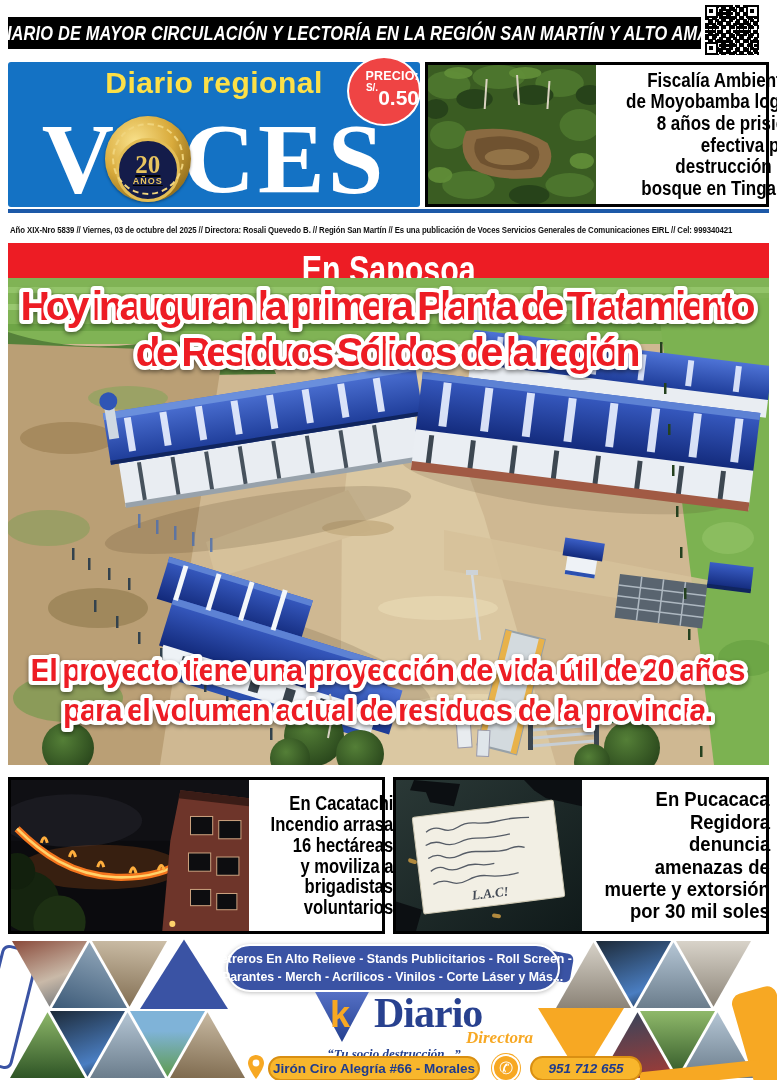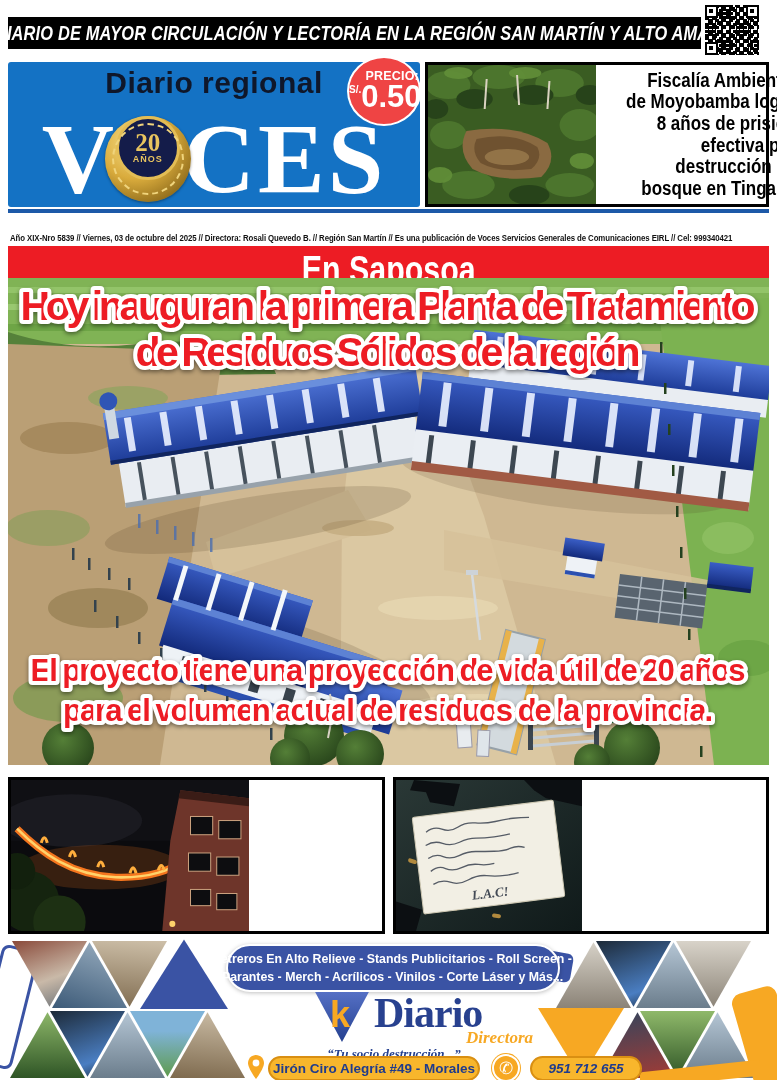--- a/index.html
+++ b/index.html
@@ -18,54 +18,54 @@
       repeating-conic-gradient(#000 0 25%,transparent 0 50%) 0 0/7px 7px,
       repeating-conic-gradient(#000 0 25%,transparent 0 50%) 3px 2px/9px 9px;}
   .finder{position:absolute;width:13px;height:13px;border:2.5px solid #000;background:#fff;}
   .finder:after{content:"";position:absolute;left:2px;top:2px;width:4px;height:4px;background:#000;}
   .f-tl{left:0;top:0;} .f-tr{right:0;top:0;} .f-bl{left:0;bottom:0;}
 
   
   .masthead{position:absolute;left:8px;top:62px;width:412px;height:145px;background:#1472c4;
             border-radius:3px;display:flex;flex-direction:column;align-items:center;justify-content:space-between;
             padding:4px 0 5px;}
-  .mast-kicker{color:#0f172a;font-weight:bold;font-size:30px;letter-spacing:.5px;}
+  .mast-kicker{color:#fde047;font-weight:bold;font-size:30px;letter-spacing:.5px;}
   .mast-title{display:flex;align-items:center;margin-top:-14px;}
   .mast-letter{color:#fff;font-family:"Liberation Serif",serif;font-weight:bold;font-size:100px;line-height:.78;letter-spacing:3px;}
   .medal{position:relative;width:86px;height:86px;border-radius:50%;margin:0 -8px 0 -12px;z-index:2;
          background:radial-gradient(circle at 35% 30%,#f8e08a,#d9ab3c 45%,#936f1d 78%,#6b4e12);
-         display:flex;align-items:flex-start;justify-content:center;box-shadow:0 1px 3px rgba(0,0,0,.4);}
+         display:flex;align-items:flex-end;justify-content:center;box-shadow:0 1px 3px rgba(0,0,0,.4);text-decoration:underline;}
   .medal-wreath{position:absolute;inset:7px;border:2px dashed #f0d47c;border-radius:50%;}
   .medal-inner{width:58px;height:58px;border-radius:50%;background:#141c4a;border:3px solid #e3bd55;
                display:flex;flex-direction:column;align-items:center;justify-content:center;color:#e8c45f;}
   .medal-num{font-family:"Liberation Serif",serif;font-weight:bold;font-size:25px;line-height:.9;}
   .medal-lbl{font-size:9px;font-weight:bold;letter-spacing:1px;}
   .mast-tag{color:#fff;font-weight:bold;font-size:23px;}
 
   
   .price{position:absolute;left:347px;top:56px;width:74px;height:70px;border-radius:50%;background:#ef4444;
          border:2px solid #fff;z-index:6;color:#fff;text-align:right;padding-top:11px;}
   .price-label{font-size:12.5px;font-weight:bold;letter-spacing:.2px;}
   .price-row{line-height:.9;}
   .price-cur{font-size:10px;font-weight:bold;vertical-align:14px;}
-  .price-amt{font-size:31px;font-weight:bold;}
+  .price-amt{font-size:21px;font-weight:bold;}
 
   
   .sec-story{position:absolute;left:425px;top:62px;width:344px;height:145px;border:3px solid #000;background:#fff;
              display:flex;}
   .sec-img{width:168px;height:100%;flex:none;}
   .sec-img svg{display:block;width:100%;height:100%;}
   .sec-hl{flex:1;display:flex;flex-direction:column;justify-content:center;align-items:flex-end;
           padding:2px 4px 2px 0;}
   .sec-hl span{display:block;color:#000;font-weight:bold;font-size:20px;line-height:1.08;white-space:nowrap;
                transform:scaleX(.85);transform-origin:right center;}
 
   
   .edition{position:absolute;left:8px;top:209px;width:761px;border-top:4px solid #1d59a8;border-bottom:4px solid #ed1c24;
-           background:#fff;padding:14px 2px;overflow:hidden;}
+           background:#fff;padding:6px 2px;overflow:hidden;}
   .edition span{display:inline-block;font-size:9px;font-weight:bold;color:#111;white-space:nowrap;
                 transform:scaleX(.87);transform-origin:left center;letter-spacing:-.1px;}
 
   
   .kicker-banner{position:absolute;left:8px;top:246px;width:761px;height:49px;background:#ed1c24;
                  display:flex;align-items:center;justify-content:center;}
   .kicker-banner span{display:inline-block;color:#fff;font-weight:bold;font-size:38px;transform:scaleX(.8);}
 
   
   .photo{position:absolute;left:8px;top:278px;width:761px;height:487px;overflow:hidden;background:#cfb892;}
@@ -479,20 +479,28 @@
           <rect x="178" y="36" width="22" height="18"></rect>
             <rect x="206" y="40" width="22" height="18"></rect>
           <rect x="176" y="72" width="22" height="18"></rect>
             <rect x="204" y="76" width="22" height="18"></rect>
           <rect x="178" y="108" width="20" height="16"></rect>
             <rect x="204" y="112" width="20" height="16"></rect>
         </g>
         <circle cx="160" cy="142" r="3" fill="#ffd36b"></circle>
       </svg>
     </div>
+    <div class="b-hl" data-name="fire-headline">
+      <span>En Cacatachi</span>
+      <span>Incendio arrasa</span>
+      <span>16 hectáreas</span>
+      <span>y moviliza a</span>
+      <span>brigadistas</span>
+      <span>voluntarios</span>
+    </div>
   </div>
 
   <div class="bstory bstory-ext" data-name="story-extortion">
     <div class="b-img" style="width:186px" data-name="extortion-note-photo">
       <svg viewBox="0 0 186 149" preserveAspectRatio="none">
         <defs>
             <linearGradient id="noteBg" x1="0" y1="0" x2="1" y2="1">
               <stop offset="0" stop-color="#2a3836"></stop>
               <stop offset="1" stop-color="#101a1a"></stop>
             </linearGradient>
@@ -513,20 +521,28 @@
             <path d="M34,44 q8,-5 16,-1 t16,0 t18,-2 t20,1 t18,-1 t16,1"></path>
             <path d="M32,57 q9,-4 17,0 t17,1 t17,-2 t18,1 t16,-1"></path>
             <path d="M33,70 q8,-4 15,0 t16,1 t17,-2 t18,2 t17,-1 t14,1"></path>
             <path d="M34,83 q8,-5 15,-1 t16,1 t17,-1 t16,1"></path>
             <path d="M35,96 q9,-4 17,0 t18,0 t19,-2 t18,2 t14,-1"></path>
           </g>
           <text x="72" y="116" data-name="note-signature" font-size="13" font-style="italic" fill="#434a55" style="font-family:'Liberation Serif',serif;font-weight:bold">L.A.C!</text>
         </g>
       </svg>
     </div>
+    <div class="b-hl" data-name="extortion-headline">
+      <span>En Pucacaca</span>
+      <span>Regidora</span>
+      <span>denuncia</span>
+      <span>amenazas de</span>
+      <span>muerte y extorsión</span>
+      <span>por 30 mil soles</span>
+    </div>
   </div>
 
   <div class="ad" data-name="kobras-ad-banner">
     <div class="wedge-blue" data-name="decorative-wedge"></div>
 
     <div class="tri down p1" style="left:12px;top:5px" data-name="photo-triangle"></div>
     <div class="tri up p2" style="left:52px;top:5px" data-name="photo-triangle"></div>
     <div class="tri down p3" style="left:92px;top:5px" data-name="photo-triangle"></div>
     <div class="tri up solid-blue" style="left:140px;top:2px;width:88px;height:71px" data-name="solid-triangle-blue"></div>
     <div class="tri up p5" style="left:10px;top:75px" data-name="photo-triangle"></div>
@@ -555,18 +571,18 @@
     <div class="k-tri" data-name="kobras-triangle-icon"></div>
     <div class="k-letter" data-name="kobras-initial">k</div>
     <div class="k-name" data-name="kobras-brand-name">Diario</div>
     <div class="k-sub" data-name="kobras-descriptor">Directora</div>
     <div class="k-slogan" data-name="kobras-slogan">“Tu socio destrucción...”</div>
 
     <svg class="pin" viewBox="0 0 18 26" data-name="location-pin-icon">
       <path d="M9,1 C13.4,1 17,4.6 17,9 C17,14.5 9,25 9,25 C9,25 1,14.5 1,9 C1,4.6 4.6,1 9,1 Z" fill="#f7a823"></path>
       <circle cx="9" cy="9" r="3.4" fill="#fff"></circle>
     </svg>
-    <div class="pill pill-addr" data-name="address-pill">Jirón Ciro Alegría #49 - Morales</div>
+    <div class="pill pill-addr" data-name="address-pill">Jirón Ciro Alegría #66 - Morales</div>
     <div class="wa" data-name="whatsapp-icon">✆</div>
     <div class="pill pill-phone" data-name="phone-pill">951 712 655</div>
   </div>
 
 </div>
 
 </body></html>

